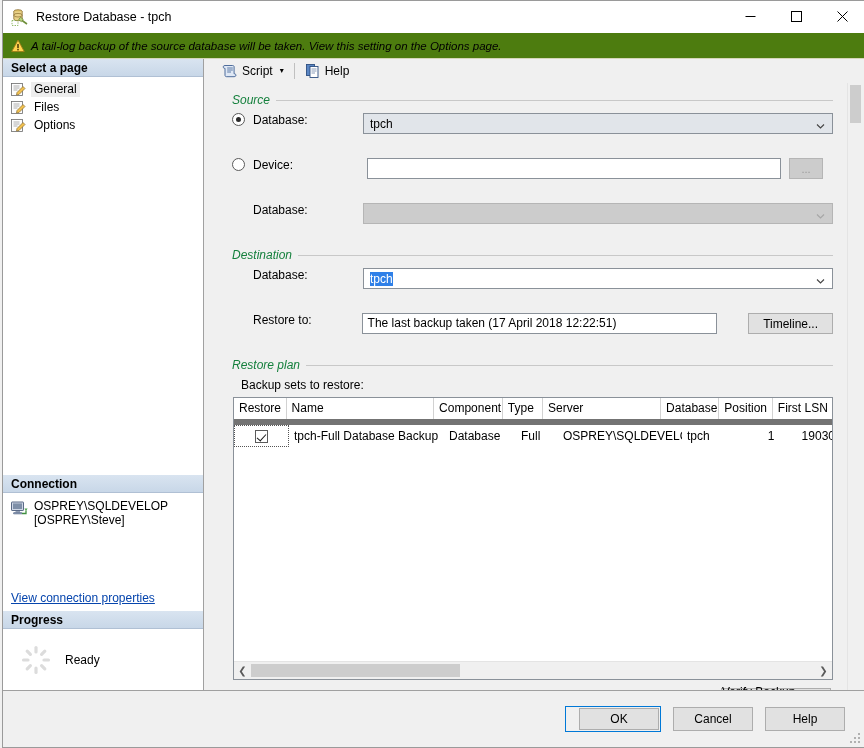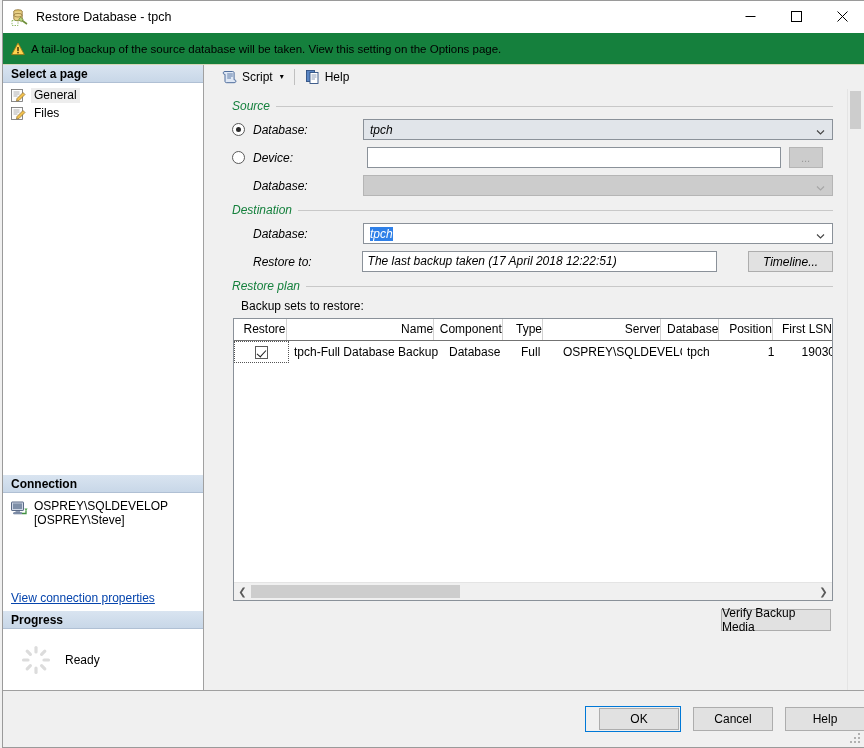--- a/index.html
+++ b/index.html
@@ -33,26 +33,27 @@
     font-size:12.5px;color:#000;white-space:nowrap;
   }
   .title-spacer{flex:1;}
   .caption-btns{display:flex;height:31px;}
   .cbtn{
     width:46px;height:31px;display:flex;align-items:center;justify-content:center;
     font-size:12px;color:#000;
   }
   
   .warnbar{
-    height:32px;background:#15803d;
+    height:26px;background:#4d7c0f;
     border-bottom:1px solid #d6d6b8;
     display:flex;align-items:center;
     flex:none;
     padding-left:8px;
     box-sizing:border-box;
+    font-style:italic;
   }
   .warn-icon{width:14px;height:14px;margin-right:6px;flex:none;position:relative;}
   .warn-text{font-size:11.5px;color:#000;}
   
   .body{
     flex:1;display:flex;min-height:0;background:#f0f0f0;
   }
   
   .sidebar{
     width:201px;flex:none;background:#ffffff;
@@ -120,21 +121,21 @@
   .vthumb{
     position:absolute;left:2px;top:2px;width:11px;height:38px;background:#cdcdcd;
   }
   
   .group{margin-bottom:2px;}
   .group-title{
     display:flex;align-items:center;font-size:12px;color:#15803d;margin-bottom:6px;font-style:italic;
   }
   .group-title span{flex:none;padding-right:6px;}
   .group-title .rule{flex:1;height:1px;background:#c8c8c8;}
-  .frow{display:flex;align-items:center;margin-bottom:7px;font-style:italic;}
+  .frow{display:flex;margin-bottom:24px;}
   .flabel{font-size:12px;color:#000;}
   .radio{
     width:13px;height:13px;border-radius:50%;border:1px solid #5a5a5a;
     background:#fff;box-sizing:border-box;position:relative;flex:none;margin-right:8px;
   }
   .radio.checked::after{
     content:"";position:absolute;left:3px;top:3px;width:5px;height:5px;border-radius:50%;
     background:#2a2a2a;
   }
   .combo{
@@ -163,21 +164,21 @@
     display:flex;align-items:center;justify-content:center;box-sizing:border-box;
     cursor:default;
   }
   .sel-text{background:#2f80e8;color:#fff;}
   
   .gridlabel{font-size:12px;margin:2px 0 5px 0;}
   .grid{
     border:1px solid #8a9199;background:#fff;box-sizing:border-box;
     display:flex;flex-direction:column;overflow:hidden;
   }
-  .grid-head{display:flex;height:21px;flex:none;border-bottom:1px solid #737373;text-align:right;}
+  .grid-head{display:flex;height:21px;flex:none;border-bottom:6px solid #737373;}
   .gh{
     font-size:12px;color:#000;line-height:20px;padding-left:5px;
     border-right:1px solid #d2d2d2;box-sizing:border-box;
     white-space:nowrap;overflow:hidden;background:#fff;
   }
   .grid-row{display:flex;height:22px;flex:none;align-items:center;}
   .gc{
     font-size:12px;color:#000;padding-left:5px;box-sizing:border-box;
     white-space:nowrap;overflow:hidden;
   }
@@ -204,21 +205,21 @@
     width:17px;height:17px;display:flex;align-items:center;justify-content:center;
     color:#5a5a5a;font-size:10px;flex:none;
   }
   .htrack{flex:1;height:17px;position:relative;background:#f0f0f0;}
   .hthumb{position:absolute;left:0;top:2px;height:13px;background:#cdcdcd;}
   .verify-row{display:flex;justify-content:flex-end;padding:8px 2px 0 0;}
   
   .footer{
     height:56px;flex:none;background:#f0f0f0;
     display:flex;align-items:center;justify-content:flex-end;
-    position:relative;
+    padding-right:20px;position:relative;
   }
   .footer .btn{margin-left:12px;}
   .okwrap{
     border:1px solid #0078d7;padding:1px;box-sizing:border-box;margin-left:12px;
   }
   .grip{position:absolute;right:5px;bottom:4px;width:12px;height:12px;}
   .grip i{position:absolute;width:2px;height:2px;background:#b0b0b0;display:block;}
 </style>
 </head>
 <body>
@@ -292,20 +293,32 @@
             <svg width="15" height="14" viewBox="0 0 15 14">
               <rect x="0.5" y="0.5" width="11" height="12" fill="#fdfdfd" stroke="#6b6b6b" stroke-width="0.8"></rect>
               <line x1="2.5" y1="3" x2="8.5" y2="3" stroke="#9a9a9a" stroke-width="0.8"></line>
               <line x1="2.5" y1="5" x2="8.5" y2="5" stroke="#9a9a9a" stroke-width="0.8"></line>
               <line x1="2.5" y1="7" x2="6.5" y2="7" stroke="#9a9a9a" stroke-width="0.8"></line>
               <path d="M6 9.5 L12 3.5 L14 5.5 L8 11.5 L5.5 12 Z" fill="#f2c14e" stroke="#8a6d2f" stroke-width="0.7"></path>
             </svg>
           </span>
           <span class="page-label">Files</span>
         </div>
+        <div class="page-item">
+          <span class="page-icon">
+            <svg width="15" height="14" viewBox="0 0 15 14">
+              <rect x="0.5" y="0.5" width="11" height="12" fill="#fdfdfd" stroke="#6b6b6b" stroke-width="0.8"></rect>
+              <line x1="2.5" y1="3" x2="8.5" y2="3" stroke="#9a9a9a" stroke-width="0.8"></line>
+              <line x1="2.5" y1="5" x2="8.5" y2="5" stroke="#9a9a9a" stroke-width="0.8"></line>
+              <line x1="2.5" y1="7" x2="6.5" y2="7" stroke="#9a9a9a" stroke-width="0.8"></line>
+              <path d="M6 9.5 L12 3.5 L14 5.5 L8 11.5 L5.5 12 Z" fill="#f2c14e" stroke="#8a6d2f" stroke-width="0.7"></path>
+            </svg>
+          </span>
+          <span class="page-label">Options</span>
+        </div>
       </div>
 
       <div class="sb-spacer"></div>
 
       <div class="panel-head">Connection</div>
       <div class="conn-body">
         <div class="conn-row">
           <span class="conn-icon">
             <svg width="17" height="16" viewBox="0 0 17 16">
               <rect x="0.5" y="1" width="12" height="8.5" rx="0.6" fill="#cfd7e6" stroke="#4a5b7a" stroke-width="0.9"></rect>

